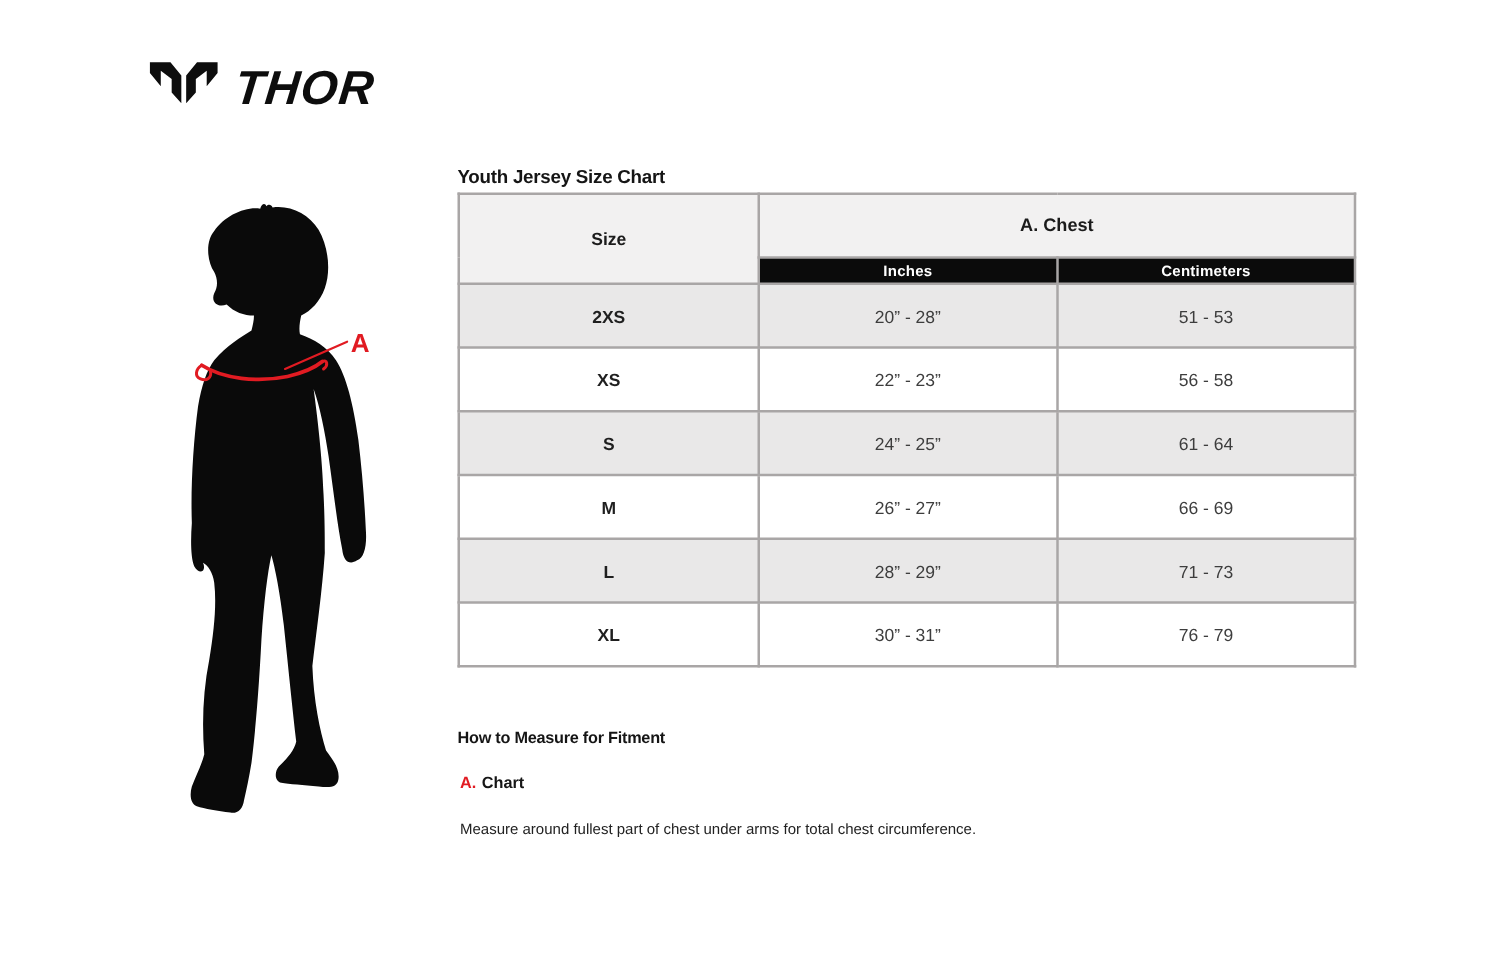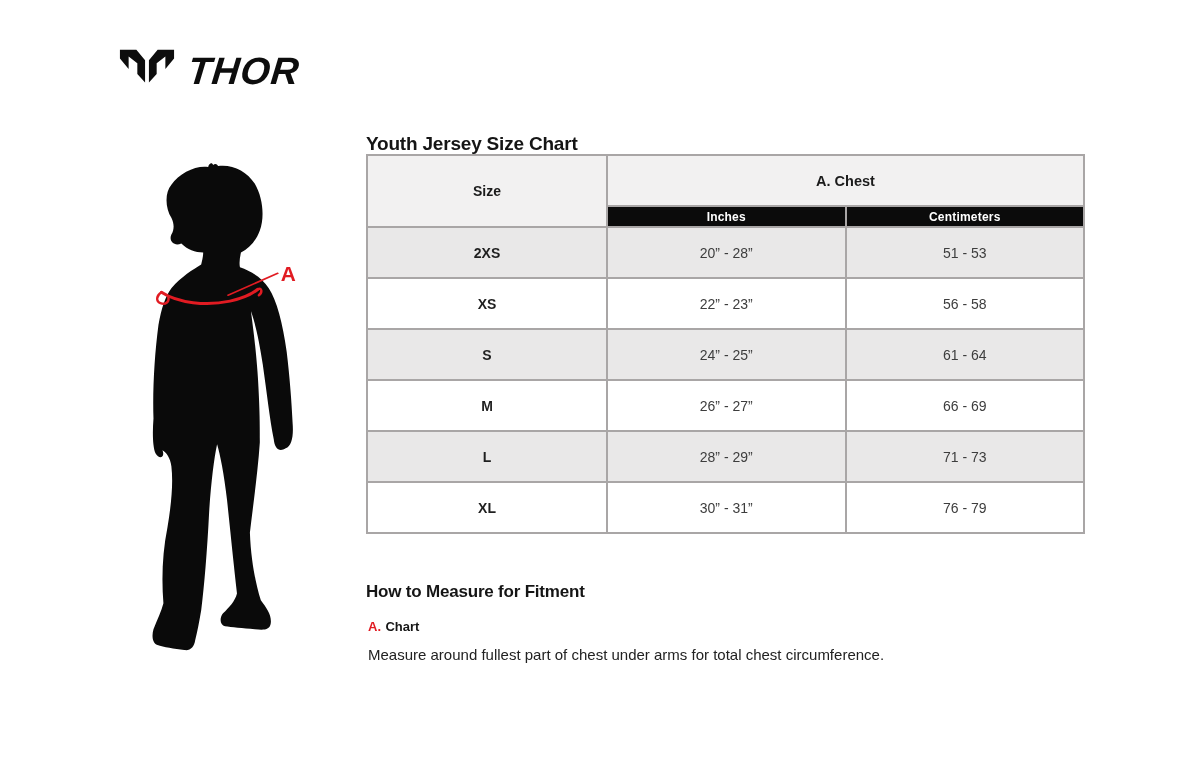--- a/index.html
+++ b/index.html
@@ -19,36 +19,36 @@
   
   .logo{left:118px;top:44px;display:flex;align-items:center;gap:12px;}
   .logo svg{display:block;}
   .wordmark{font-size:38px;font-weight:bold;font-style:italic;letter-spacing:1px;
     color:#0d0d0d;transform:skewX(-6deg);line-height:1;}
 
   
   .figure{left:148px;top:162px;}
 
   
-  .title{left:366px;top:133px;font-size:19px;font-weight:bold;letter-spacing:-.2px;color:#151515;}
+  .title{left:366px;top:133px;font-size:15px;font-weight:bold;letter-spacing:-.2px;color:#151515;}
   .chart-table{left:366px;top:154px;width:719px;border-collapse:collapse;table-layout:fixed;}
   .chart-table th,.chart-table td{border:2px solid var(--border);text-align:center;vertical-align:middle;}
   .size-h{width:240px;background:var(--header-bg);font-size:14px;font-weight:bold;height:72px;}
   .chest-h{background:var(--header-bg);font-size:14.5px;font-weight:bold;height:50px;}
   .unit-h{background:var(--bar-bg);color:#ffffff;font-size:12px;font-weight:bold;height:20px;letter-spacing:.2px;}
   .chart-table tbody td{height:51px;font-size:14px;color:var(--value-ink);}
   .chart-table tbody td.size-cell{font-weight:bold;color:#1f1f1f;}
   .chart-table tbody tr:nth-child(odd) td{background:var(--row-alt-bg);}
   .chart-table tbody tr:nth-child(even) td{background:#ffffff;}
 
-  .measure-title{left:366px;top:582px;font-size:17px;font-weight:bold;letter-spacing:-.2px;color:#151515;}
+  .measure-title{left:366px;top:582px;font-size:13px;font-weight:bold;letter-spacing:-.2px;color:#151515;}
   .measure-item{left:368px;top:617px;width:600px;}
   .measure-key{color:var(--accent-red);font-weight:bold;font-size:13px;}
   .measure-label{font-weight:bold;font-size:13px;color:#161616;}
-  .measure-desc{margin-top:11px;font-size:15px;color:#222222;}
+  .measure-desc{margin-top:21px;font-size:12px;color:#222222;}
 
   .footer{left:118px;top:699px;font-size:11.5px;color:#2e2e2e;line-height:14.5px;}
 </style>
 </head>
 <body>
 
 <div class="abs logo">
   <span>
     <svg width="58" height="54" viewBox="0 0 120 100">
       <g fill="#0d0d0d">

